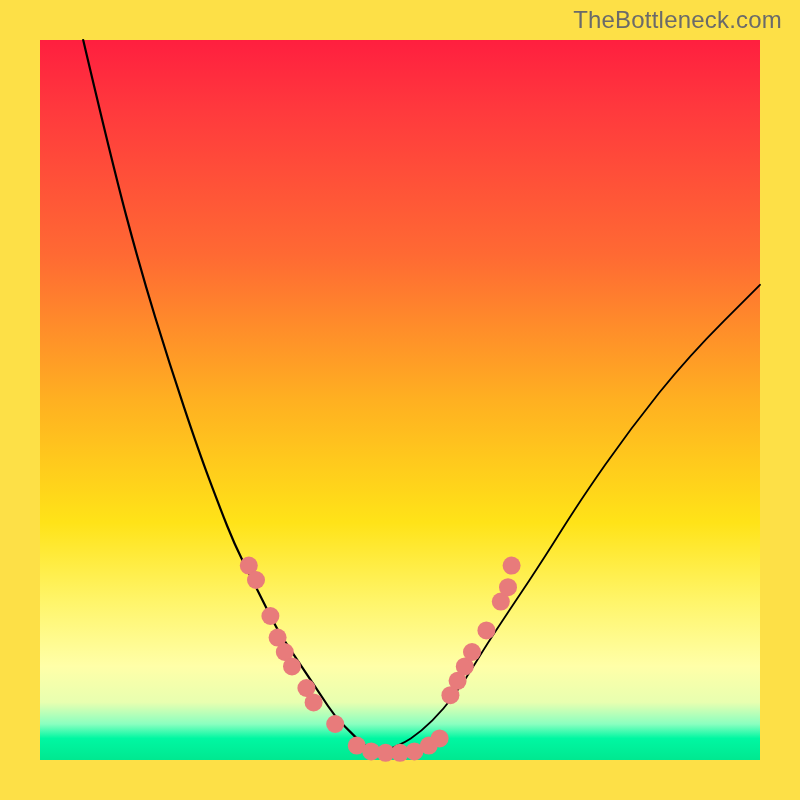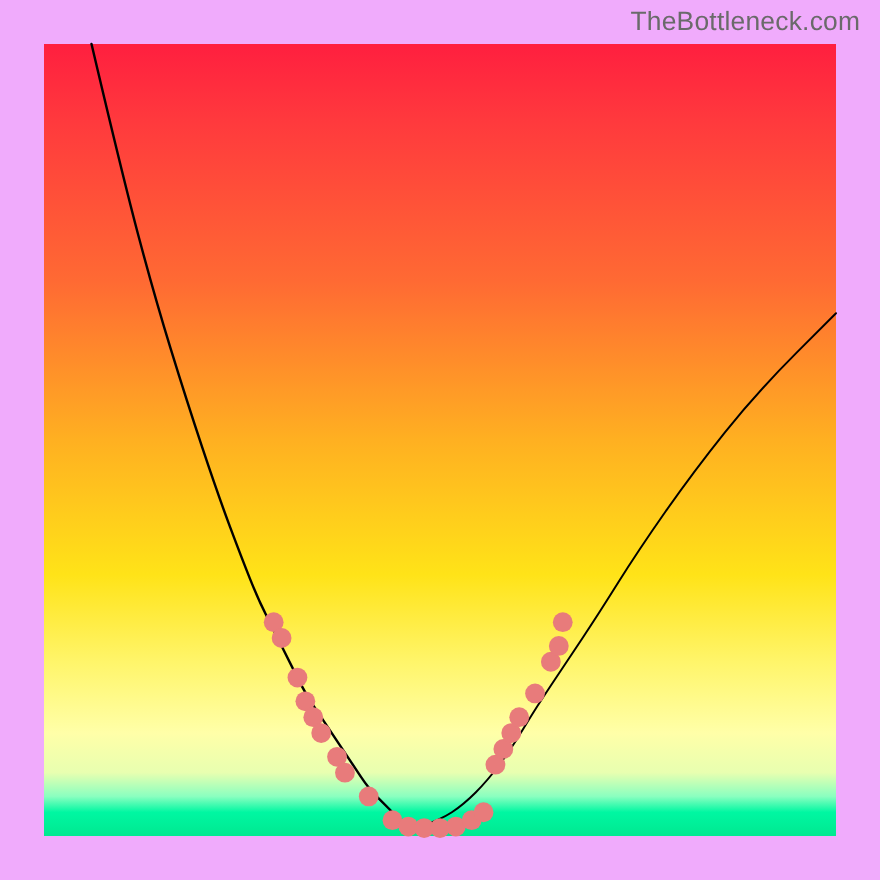--- a/index.html
+++ b/index.html
@@ -10,21 +10,21 @@
     background: #000;
     overflow: hidden;
     font-family: Arial, Helvetica, sans-serif;
   }
   .frame {
     position: absolute;
     left: 0;
     top: 0;
     width: 800px;
     height: 800px;
-    background: #f0abfc;
+    background: #fde047;
     text-decoration: underline;
   }
   .plot-area {
     position: absolute;
     left: 40px;
     top: 40px;
     width: 720px;
     height: 720px;
     
     background: linear-gradient(

